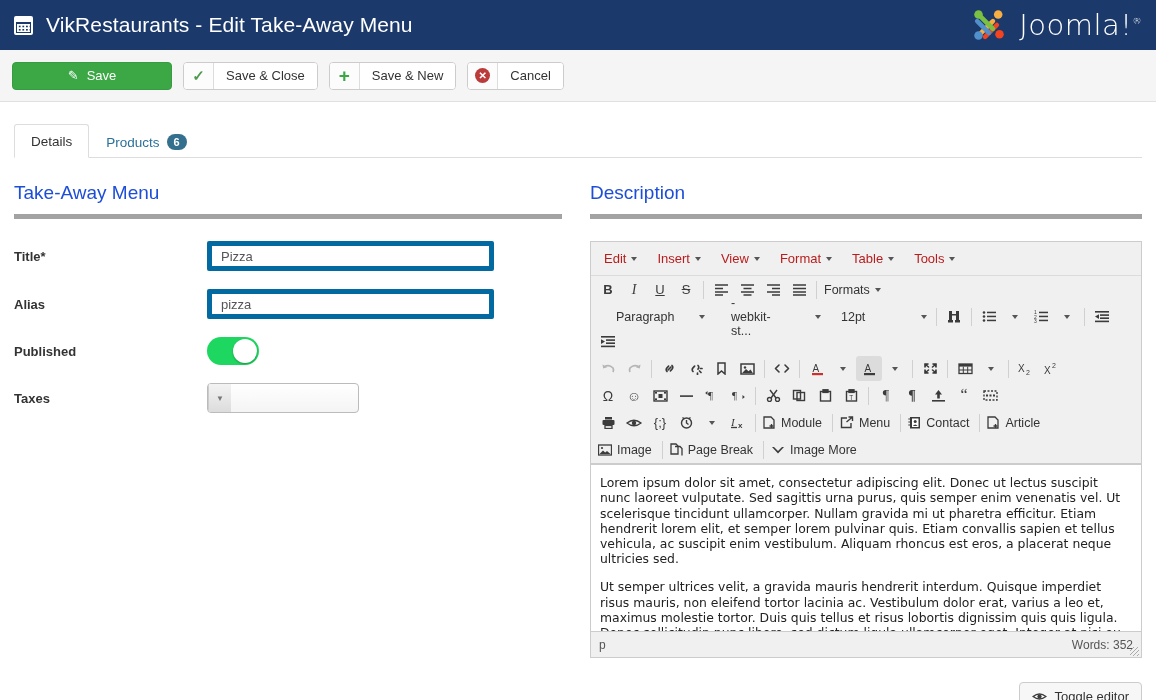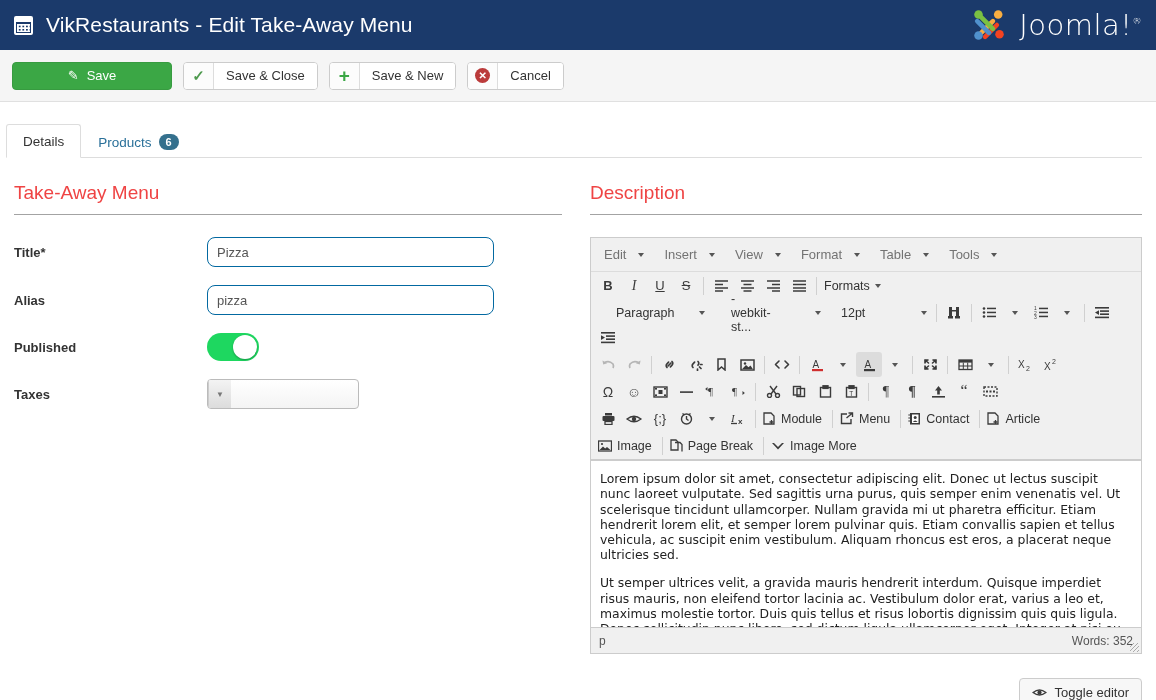--- a/index.html
+++ b/index.html
@@ -95,21 +95,21 @@
   }
   .check-ic { color:#4e9a4e; font-size:15px; font-weight:bold; }
   .plus-ic { color:#3ba745; font-size:19px; font-weight:bold; line-height:1; }
   .x-ic {
     width:15px;height:15px;border-radius:50%;background:#bb3b3b;color:#fff;
     font-size:10px;display:flex;align-items:center;justify-content:center;font-weight:bold;
   }
   .pencil-ic{ font-size:13px; }
 
   
-  .tabs-wrap { padding:22px 14px 0 6px; }
+  .tabs-wrap { padding:22px 14px 0 14px; }
   .tabs {
     display:flex; align-items:flex-end;
     border-bottom:1px solid #ddd;
   }
   .tab {
     padding:9px 16px 8px 16px;
     font-size:13.5px;
     border:1px solid transparent;
     border-bottom:none;
     margin-bottom:-1px;
@@ -129,31 +129,31 @@
     border-radius:9px; padding:2px 7px;
     font-size:11px; font-weight:bold; line-height:1.1;
   }
 
   
   .main { display:flex; padding:0 14px; }
   .col-left { width:562px; padding-right:14px; }
   .col-right { flex:1; padding-left:14px; }
 
   .section-head {
-    font-size:19px; color:#ef4444; font-weight:400;
+    font-size:19px; color:#1d4ed8; font-weight:400;
     padding:24px 0 10px 0;
-    border-bottom:1px solid #a3a3a3;
+    border-bottom:5px solid #a3a3a3;
     margin-bottom:22px;
   }
 
   .form-row { display:flex; align-items:center; margin-bottom:18px; }
   .form-label { width:193px; font-size:13px; font-weight:bold; color:#333; }
   .txt-input {
     width:287px; height:30px;
-    border:1px solid #0369a1; border-radius:8px;
+    border:5px solid #0369a1; border-radius:2px;
     padding:0 9px; font-size:13px; color:#555;
     font-family:"Liberation Sans", sans-serif;
     background:#fff;
   }
   .toggle {
     width:52px; height:28px; border-radius:14px;
     background:#1ed760; position:relative; cursor:pointer;
   }
   .toggle .knob {
     position:absolute; right:2px; top:2px;
@@ -182,22 +182,22 @@
     background:#fff;
   }
   .mce-menubar {
     display:flex; align-items:center;
     background:#f0f0f0;
     border-bottom:1px solid #dcdcdc;
     padding:4px 4px;
     gap:2px;
   }
   .mce-menuitem {
-    padding:5px 9px; font-size:13px; color:#737373; cursor:pointer;
-    display:flex; align-items:center; gap:12px; border-radius:3px;
+    padding:5px 9px; font-size:13px; color:#b91c1c; cursor:pointer;
+    display:flex; align-items:center; gap:5px; border-radius:3px;
   }
   .caret { width:0;height:0;border-left:3.5px solid transparent;border-right:3.5px solid transparent;border-top:4px solid #555; }
 
   .mce-tbrow {
     display:flex; align-items:center; flex-wrap:wrap;
     background:#f0f0f0;
     padding:1px 4px;
     gap:0px;
   }
   .mce-tbrow.last { border-bottom:1px solid #ccc; }

